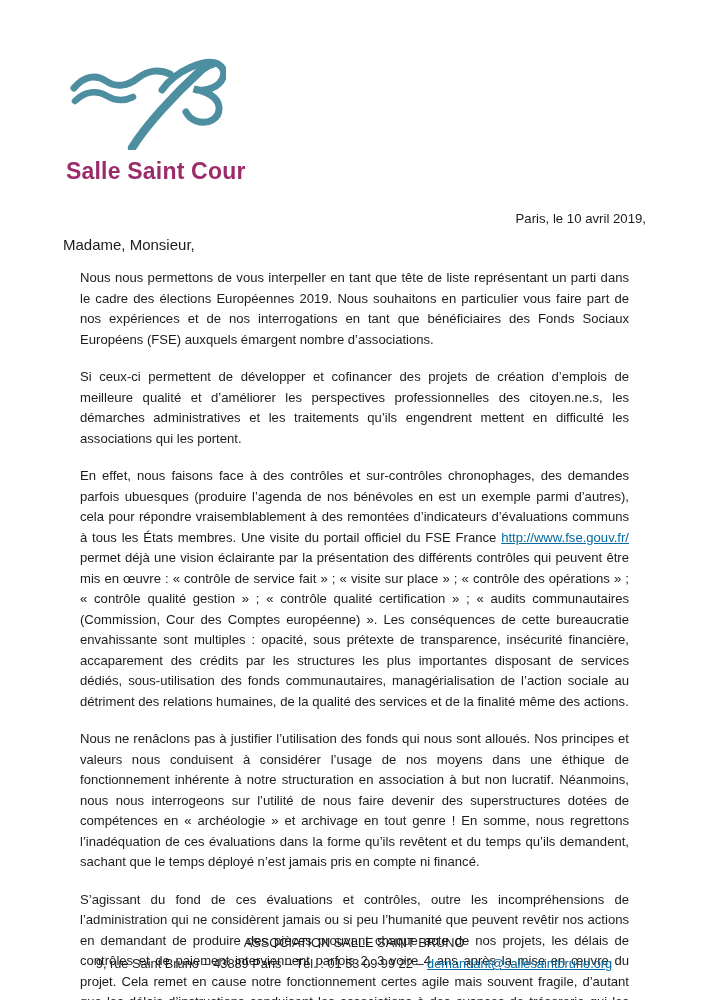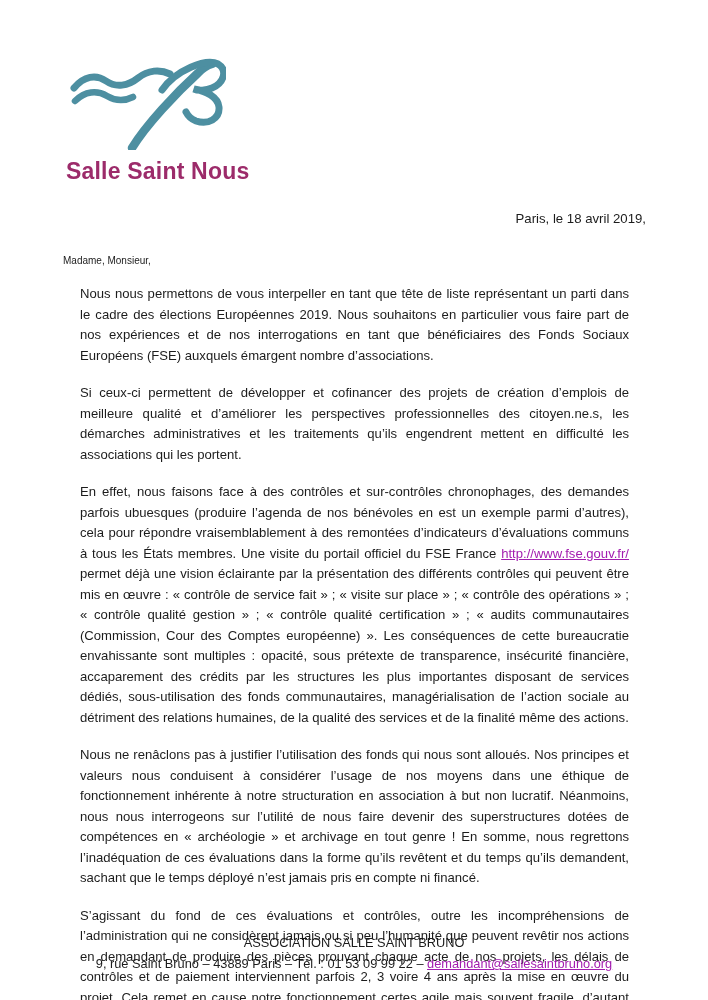--- a/index.html
+++ b/index.html
@@ -33,35 +33,35 @@
   }
 
   
   .date-line {
     margin-top: 25px;
     text-align: right;
     font-size: 13.2px;
     line-height: 20.5px;
   }
   .salutation {
-    margin-top: 21px;
-    font-size: 10px;
+    margin-top: 5px;
+    font-size: 15px;
     line-height: 20.5px;
   }
   .letter-body { margin-top: 12px; }
   .letter-body p {
     font-size: 13.1px;
     line-height: 20.5px;
     text-align: justify;
     margin: 17px;
   }
   .letter-body p.gap { margin-top: 13px; }
 
   a.doc-link {
-    color: #a21caf;
+    color: #0369a1;
     text-decoration: underline;
     cursor: pointer;
   }
 
   
   .footer {
     position: absolute;
     left: 0;
     right: 0;
     bottom: 26px;
@@ -80,24 +80,24 @@
 
     <div class="logo-block">
       <svg class="logo-swoosh" viewBox="0 0 160 95" xmlns="http://www.w3.org/2000/svg" aria-hidden="true">
         <g fill="none" stroke="#4d8fa1" stroke-linecap="round">
           <path d="M8,33 C18,21 30,19 40,26 C50,33 62,31 72,23 C82,15 94,14 104,19" stroke-width="7"></path>
           <path d="M9,46 C19,36 31,35 41,41 C51,47 59,46 67,42" stroke-width="6.5"></path>
           <path d="M66,93 C80,70 110,38 132,18 C137,13 142,10 146,9" stroke-width="8.5"></path>
           <path d="M96,35 C110,15 140,3 152,9 C162,15 158,28 146,33 C140,35.5 132,36 128,34 C140,36 152,42 153,52 C154,64 142,70 130,66 C126,64.5 122,61 120,57" stroke-width="7"></path>
         </g>
       </svg>
-      <div class="wordmark">Salle Saint Nous</div>
+      <div class="wordmark">Salle Saint Cour</div>
     </div>
 
-    <div class="date-line">Paris, le 18 avril 2019,</div>
+    <div class="date-line">Paris, le 10 avril 2019,</div>
 
     <div class="salutation">Madame, Monsieur,</div>
 
     <div class="letter-body">
         <p class="gap">Nous nous permettons de vous interpeller en tant que tête de liste représentant un parti dans le cadre des élections Européennes 2019. Nous souhaitons en particulier vous faire part de nos expériences et de nos interrogations en tant que bénéficiaires des Fonds Sociaux Européens (FSE) auxquels émargent nombre d’associations.</p>
         <p class="gap">Si ceux-ci permettent de développer et cofinancer des projets de création d’emplois de meilleure qualité et d’améliorer les perspectives professionnelles des citoyen.ne.s, les démarches administratives et les traitements qu’ils engendrent mettent en difficulté les associations qui les portent.</p>
         <p class="gap">En effet, nous faisons face à des contrôles et sur-contrôles chronophages, des demandes parfois ubuesques (produire l’agenda de nos bénévoles en est un exemple parmi d’autres), cela pour répondre vraisemblablement à des remontées d’indicateurs d’évaluations communs à tous les États membres. Une visite du portail officiel du FSE France <a href="#" class="doc-link">http://www.fse.gouv.fr/</a> permet déjà une vision éclairante par la présentation des différents contrôles qui peuvent être mis en œuvre : « contrôle de service fait » ; « visite sur place » ; « contrôle des opérations » ; « contrôle qualité gestion » ; « contrôle qualité certification » ; « audits communautaires (Commission, Cour des Comptes européenne) ». Les conséquences de cette bureaucratie envahissante sont multiples : opacité, sous prétexte de transparence, insécurité financière, accaparement des crédits par les structures les plus importantes disposant de services dédiés, sous-utilisation des fonds communautaires, managérialisation de l’action sociale au détriment des relations humaines, de la qualité des services et de la finalité même des actions.</p>
         <p>Nous ne renâclons pas à justifier l’utilisation des fonds qui nous sont alloués. Nos principes et valeurs nous conduisent à considérer l’usage de nos moyens dans une éthique de fonctionnement inhérente à notre structuration en association à but non lucratif. Néanmoins, nous nous interrogeons sur l’utilité de nous faire devenir des superstructures dotées de compétences en « archéologie » et archivage en tout genre ! En somme, nous regrettons l’inadéquation de ces évaluations dans la forme qu’ils revêtent et du temps qu’ils demandent, sachant que le temps déployé n’est jamais pris en compte ni financé.</p>
         <p class="gap">S’agissant du fond de ces évaluations et contrôles, outre les incompréhensions de l’administration qui ne considèrent jamais ou si peu l’humanité que peuvent revêtir nos actions en demandant de produire des pièces prouvant chaque acte de nos projets, les délais de contrôles et de paiement interviennent parfois 2, 3 voire 4 ans après la mise en œuvre du projet. Cela remet en cause notre fonctionnement certes agile mais souvent fragile, d’autant que les délais d’instructions conduisent les associations à des avances de trésorerie qui les mettent en danger, n’y a-t-il pas là un déséquilibre dans les rapports institués ?</p>
       </div>

